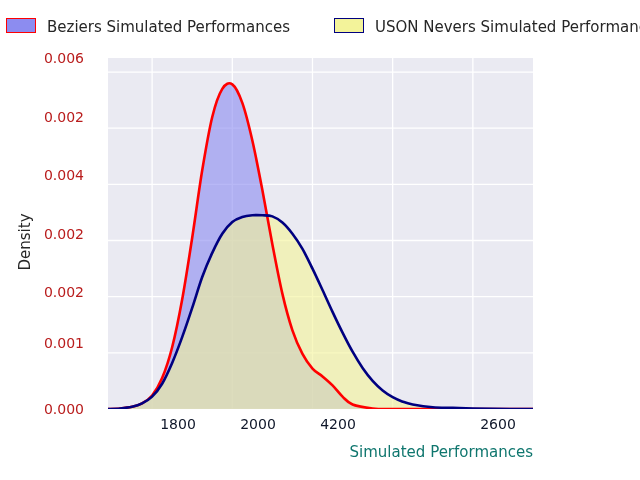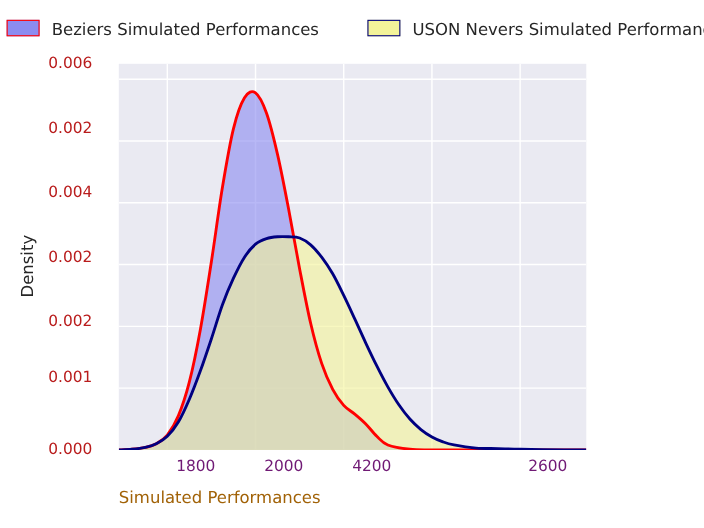--- a/index.html
+++ b/index.html
@@ -82,31 +82,31 @@
     font-size: 14px;
     color: #b91c1c;
     transform: translateY(-50%);
   }
   .xtick {
     position: absolute;
     top: 416px;
     width: 80px;
     text-align: center;
     font-size: 14px;
-    color: #701a75;
+    color: #0f172a;
     transform: translateX(-50%);
   }
   #xlabel {
     position: absolute;
     left: 108px;
     top: 443px;
     width: 425px;
-    text-align: left;
+    text-align: right;
     font-size: 15px;
-    color: #a16207;
+    color: #0f766e;
   }
   #ylabel {
     position: absolute;
     left: -35px;
     top: 233px;
     width: 120px;
     text-align: center;
     font-size: 15px;
     color: #262626;
     transform: rotate(-90deg);

